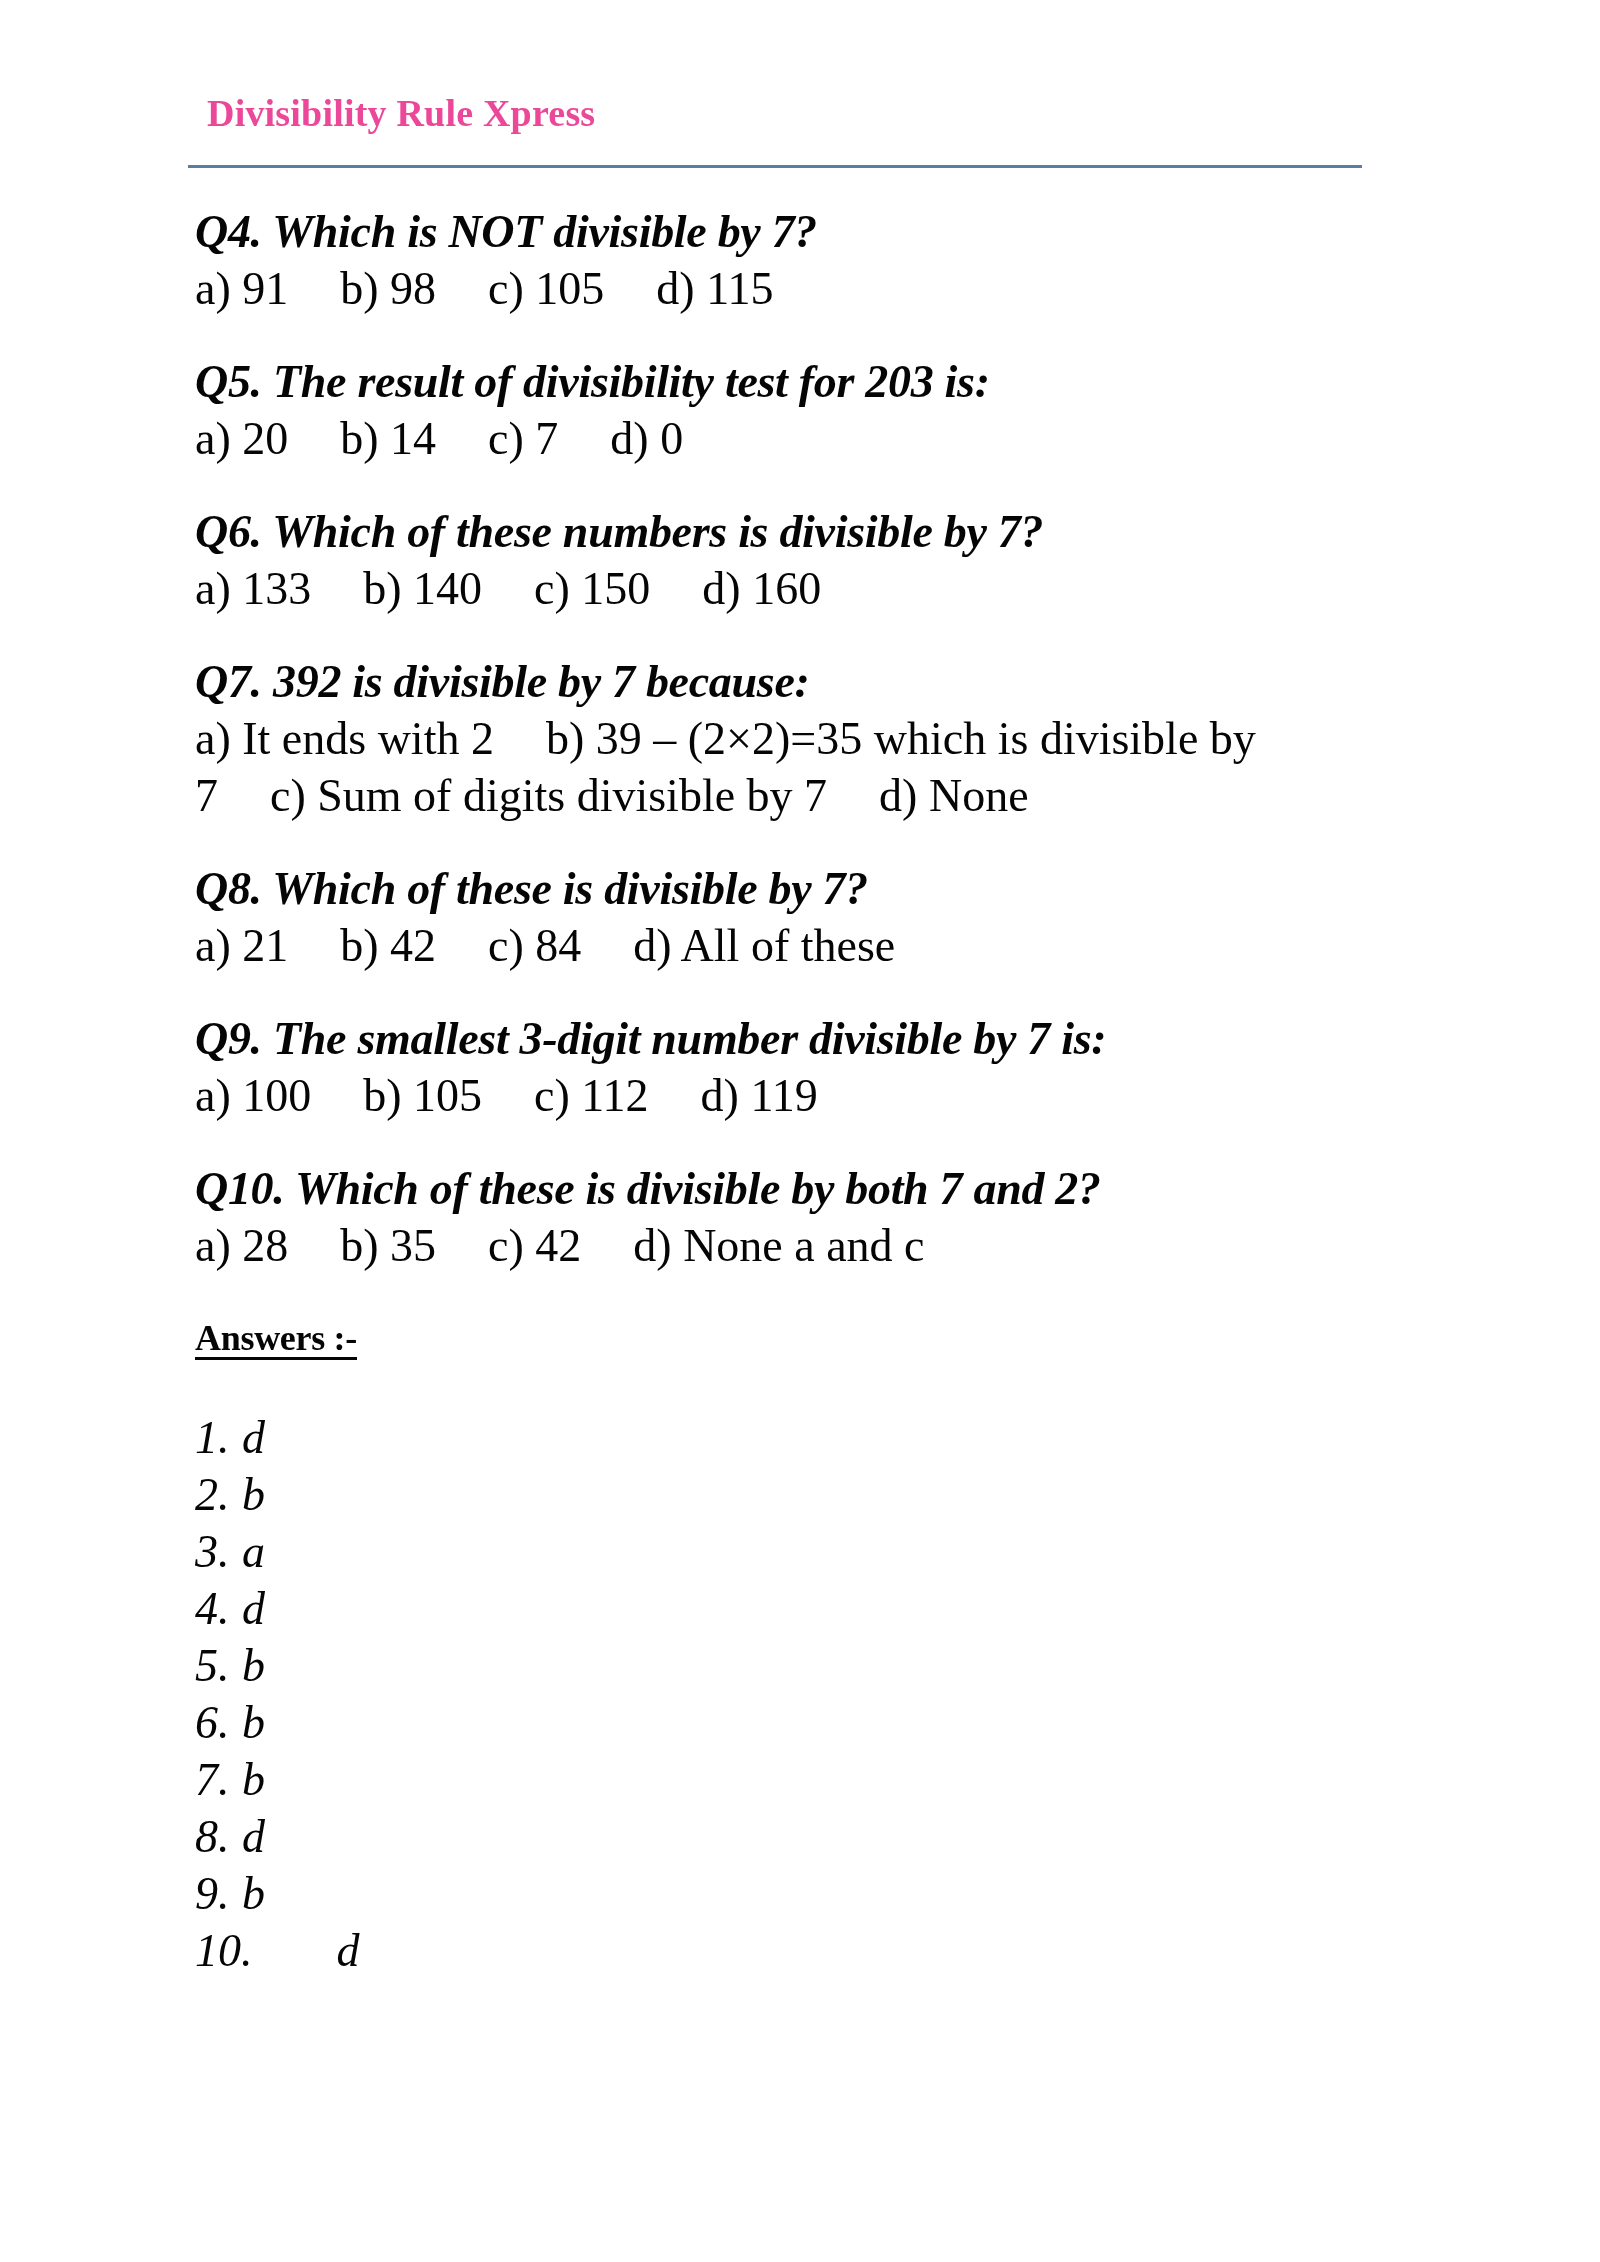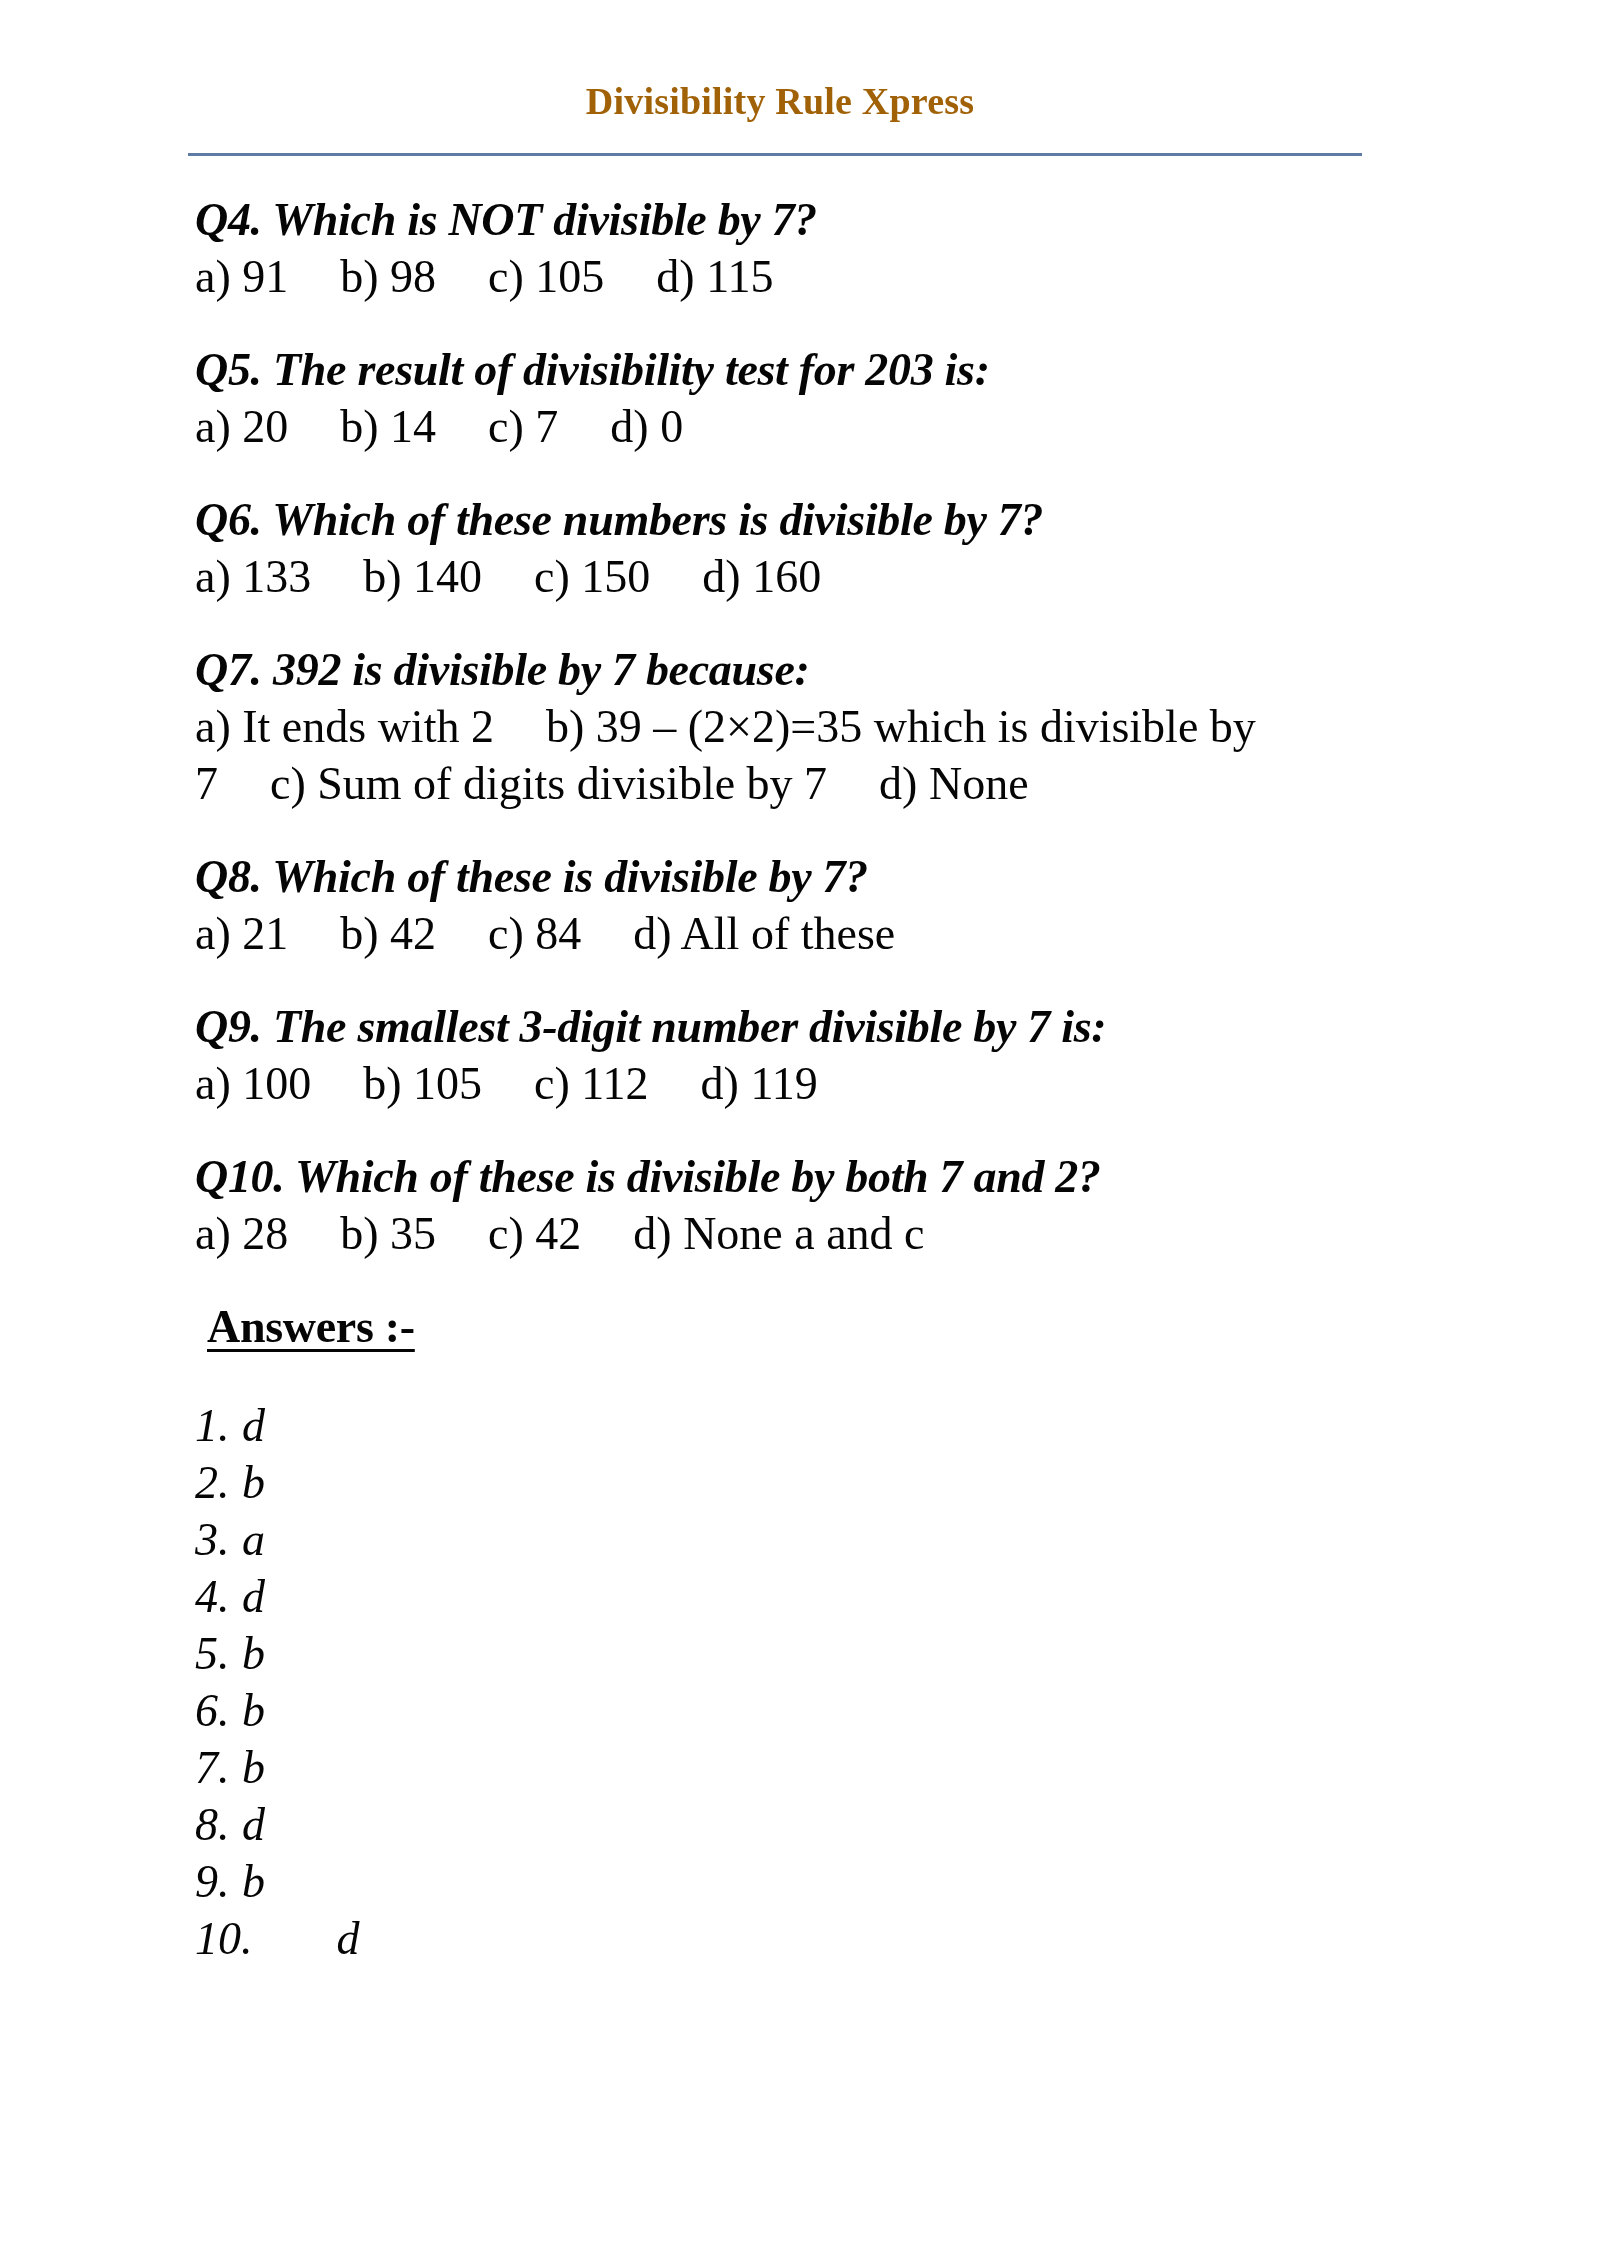--- a/index.html
+++ b/index.html
@@ -12,27 +12,27 @@
     height: 2262px;
     overflow: hidden;
     font-family: "Liberation Serif", serif;
     color: #050505;
   }
   .doc {
     padding: 78px 0 0 195px;
     width: 1180px;
   }
   .doc-title {
-    margin: 0;
+    margin: 12px;
     width: 1170px;
     font-size: 38px;
     line-height: 46px;
     font-weight: bold;
-    color: #a16207;
-    text-align: center;
+    color: #ec4899;
+    text-align: left;
     letter-spacing: 0.2px;
   }
   .title-rule {
     width: 1174px;
     height: 3px;
     margin-left: -7px;
     margin-top: 29px;
     background: #5e7ca3;
   }
   .questions {
@@ -50,22 +50,22 @@
     letter-spacing: -0.3px;
   }
   .q-options {
     margin: 0;
     font-size: 46px;
     line-height: 57px;
   }
   .opt { white-space: normal; }
   .opt + .opt { margin-left: 52px; }
   .answers-heading {
-    margin: 12px;
-    font-size: 46px;
+    margin: 0;
+    font-size: 36px;
     line-height: 57px;
     font-weight: bold;
     text-decoration: underline;
     text-decoration-thickness: 3px;
     text-underline-offset: 7px;
     letter-spacing: -0.3px;
   }
   .answers-list {
     margin-top: 42px;
     font-style: italic;

